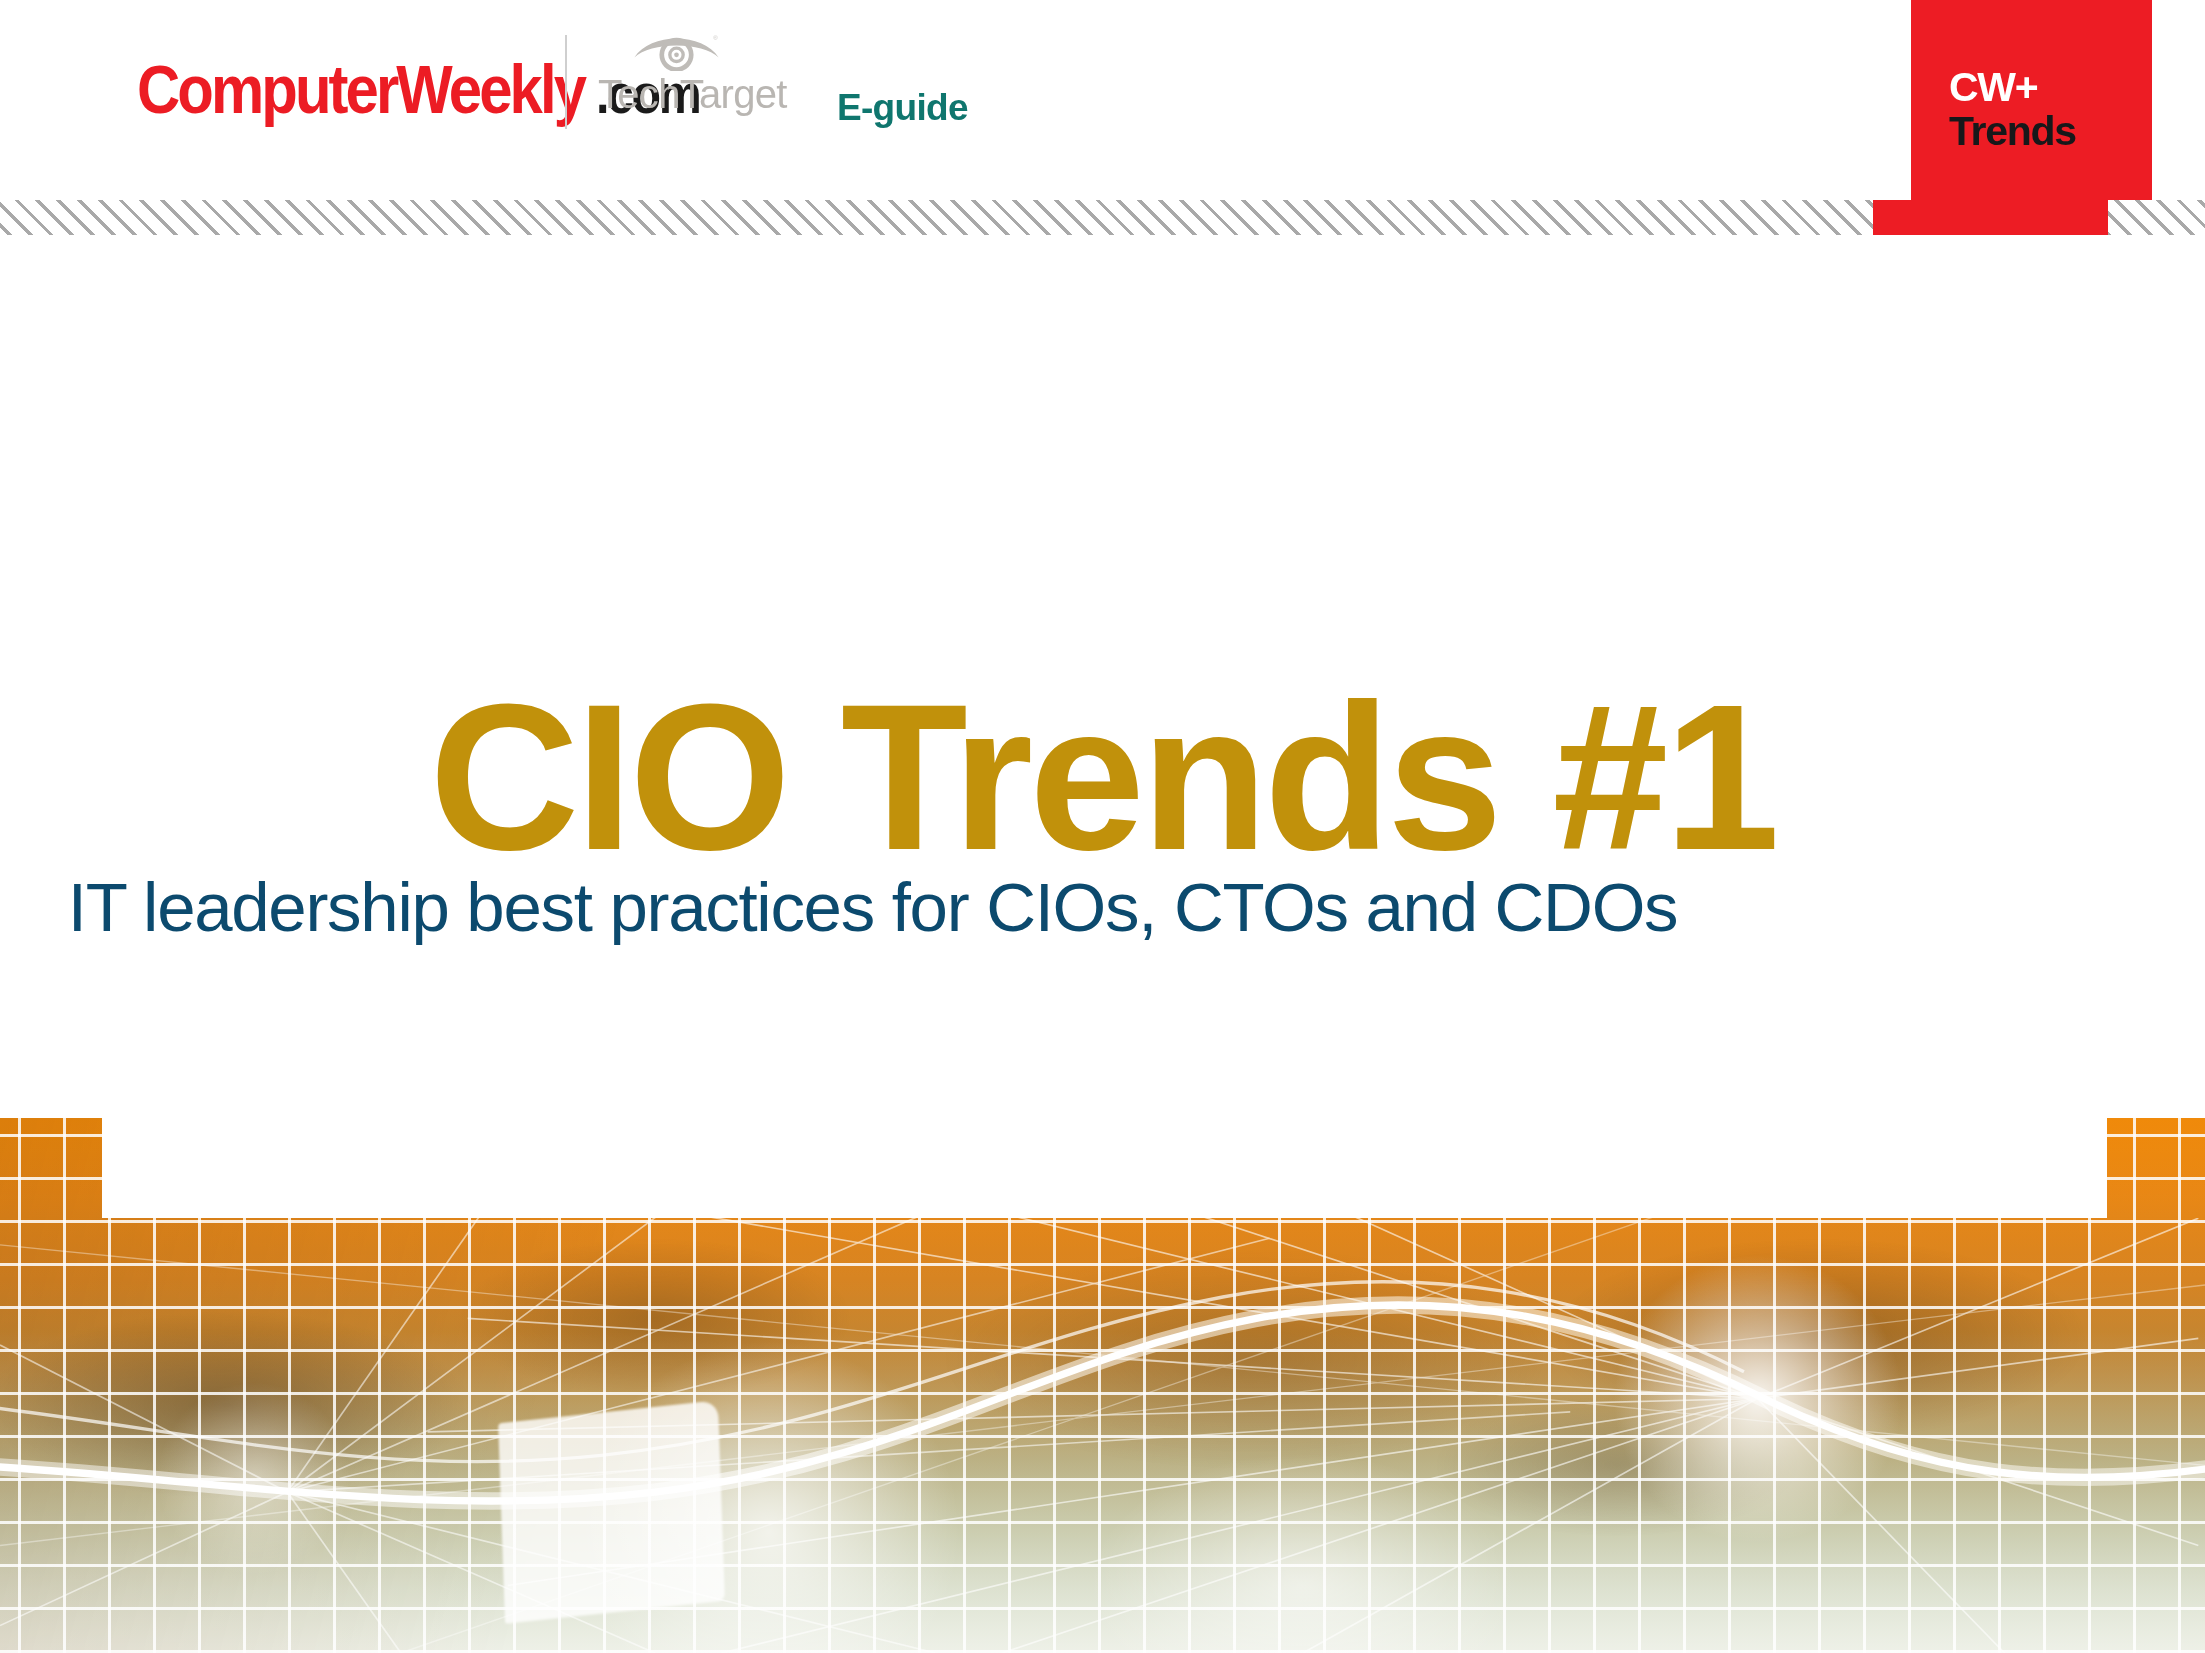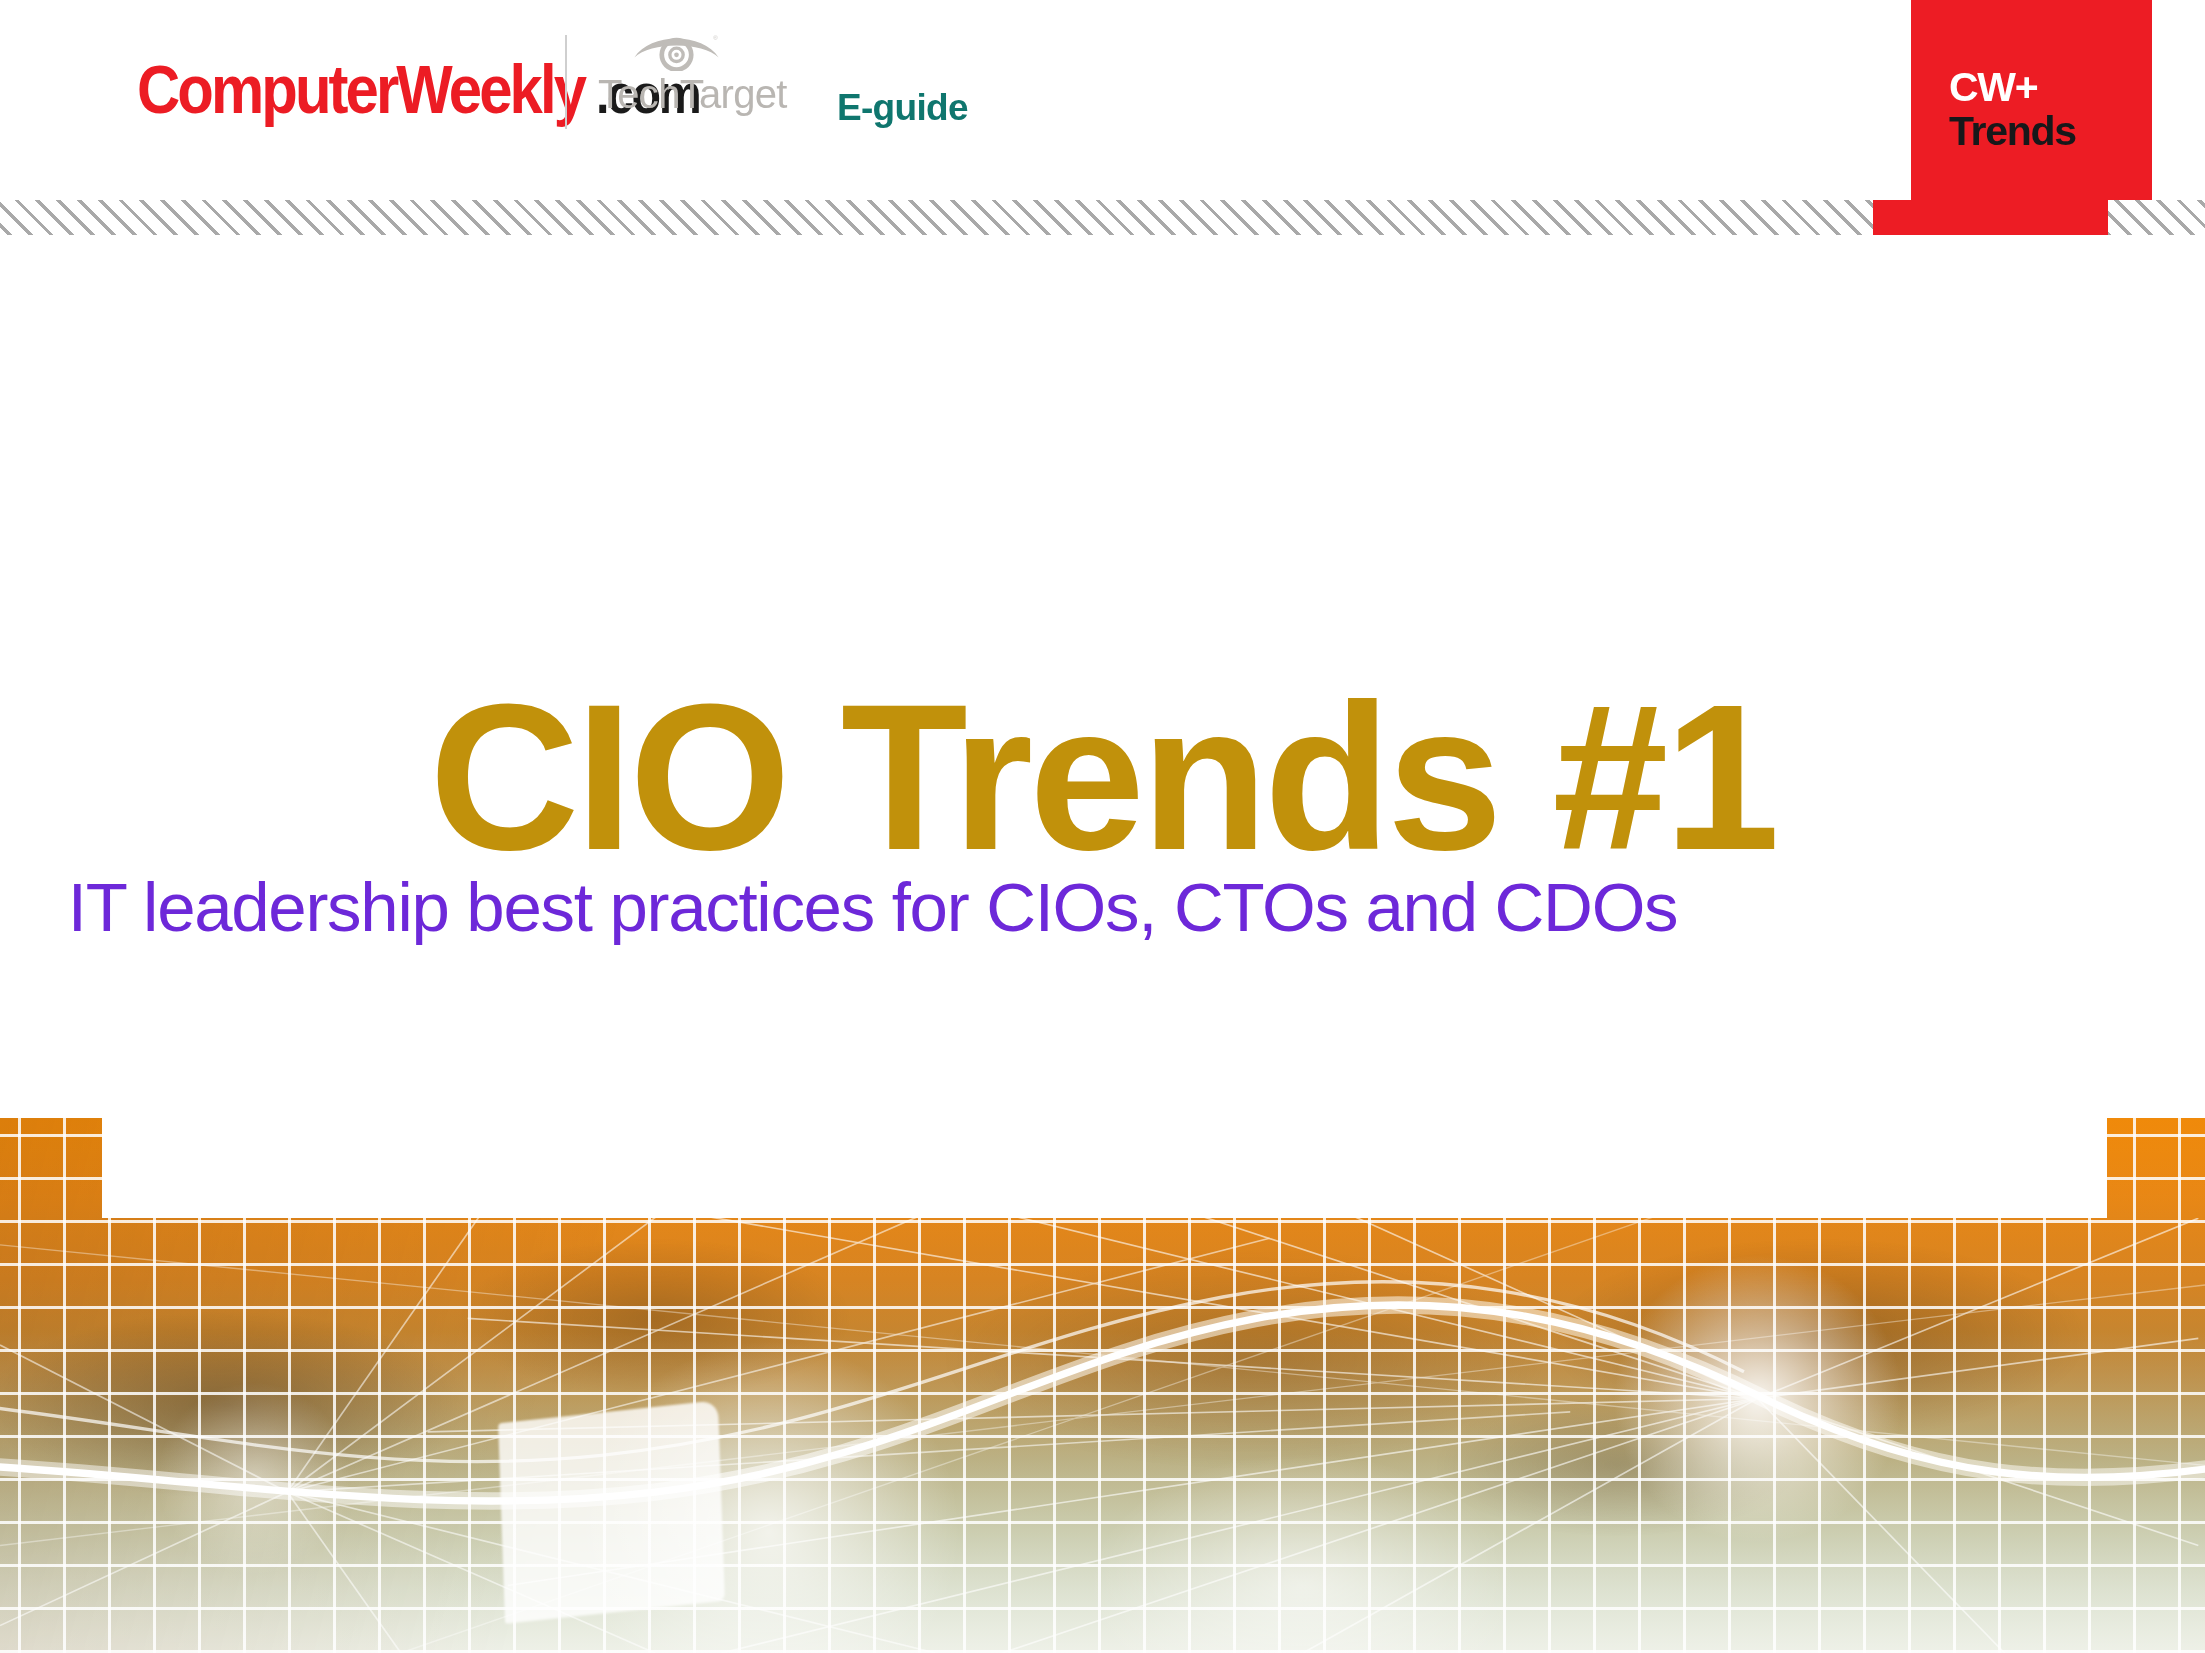--- a/index.html
+++ b/index.html
@@ -186,21 +186,21 @@
     white-space: nowrap;
   }
   #subtitle {
     position: absolute;
     left: 0;
     top: 568px;
     width: 1745px;
     text-align: center;
     font-size: 69px;
     font-weight: normal;
-    color: #6d28d9;
+    color: #0c4a6e;
     letter-spacing: -1.3px;
     line-height: 1;
     white-space: nowrap;
   }
 
   
   #artwork-wrap {
     position: absolute;
     left: 0;
     top: 1118px;

